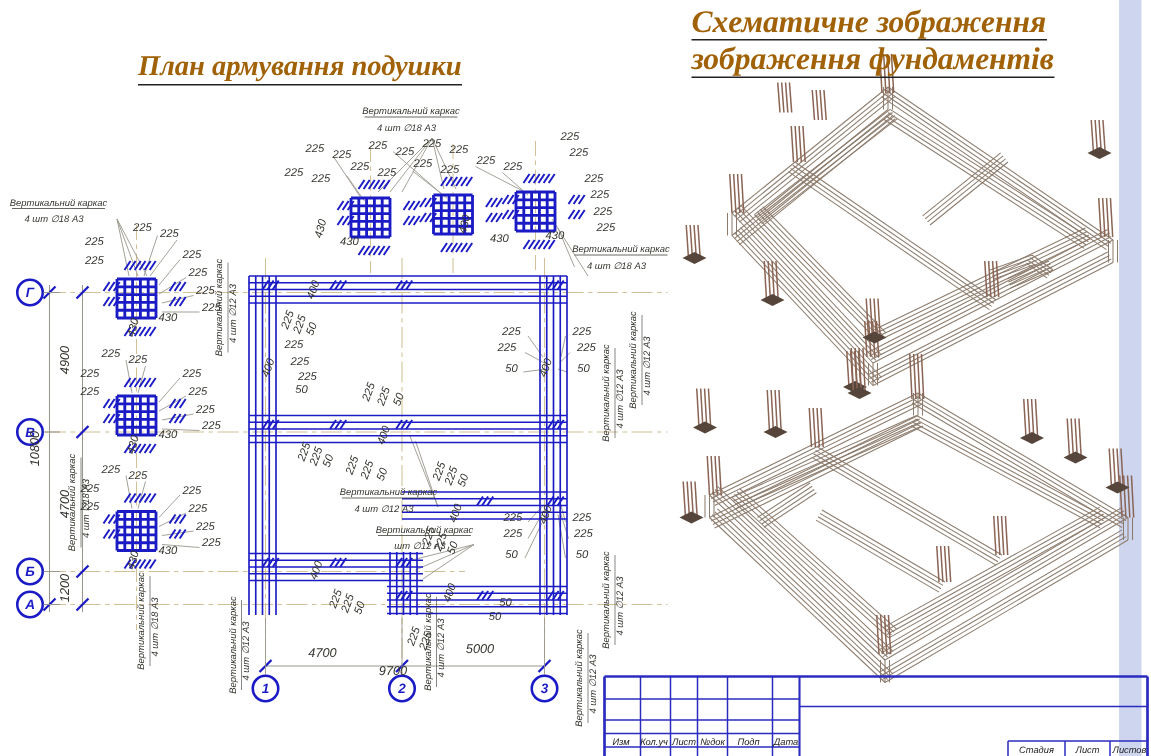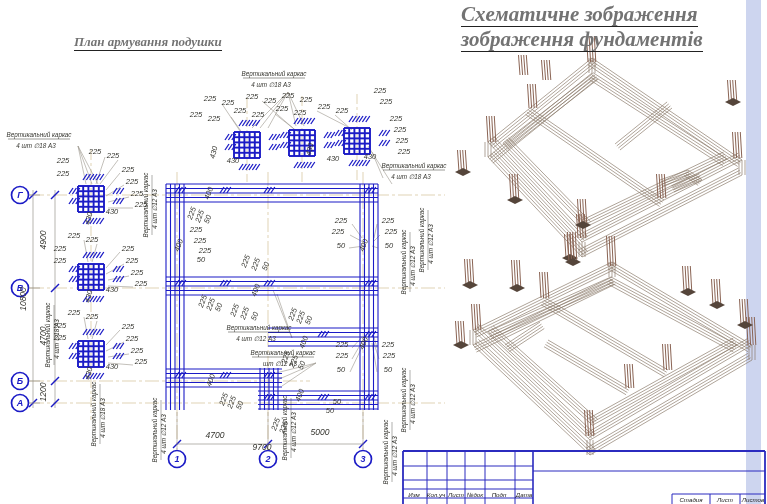--- a/index.html
+++ b/index.html
@@ -1,21 +1,21 @@
 <!DOCTYPE html>
 <html><head>
 <meta charset="utf-8">
 <style>
   html,body{margin:0;padding:0;background:#fff;}
   #sheet{position:relative;width:767px;height:504px;background:#fff;overflow:hidden;
          font-family:"Liberation Sans",sans-serif;}
   #cv{position:absolute;left:0;top:0;}
   .ttl{position:absolute;font-family:"Liberation Serif","DejaVu Serif",serif;
-       font-style:italic;font-weight:bold;color:#737373;white-space:nowrap;}
-  #ttl-plan{left:74px;top:34px;font-size:13px;}
+       font-style:italic;font-weight:bold;color:#a16207;white-space:nowrap;}
+  #ttl-plan{left:92px;top:34px;font-size:19px;}
   #ttl-plan span{border-bottom:1.5px solid #222;padding-bottom:1px;}
   #ttl-schem{left:461px;top:2px;font-size:21px;line-height:24px;}
   #ttl-schem span{display:inline-block;border-bottom:1.5px solid #222;padding-bottom:0px;}
 </style>
 </head>
 <body>
 
 <div id="sheet">
   <svg id="cv" width="767" height="504" viewBox="0 0 767 504">
       <rect x="746" y="0" width="15" height="504" fill="#cdd5ef"></rect>

